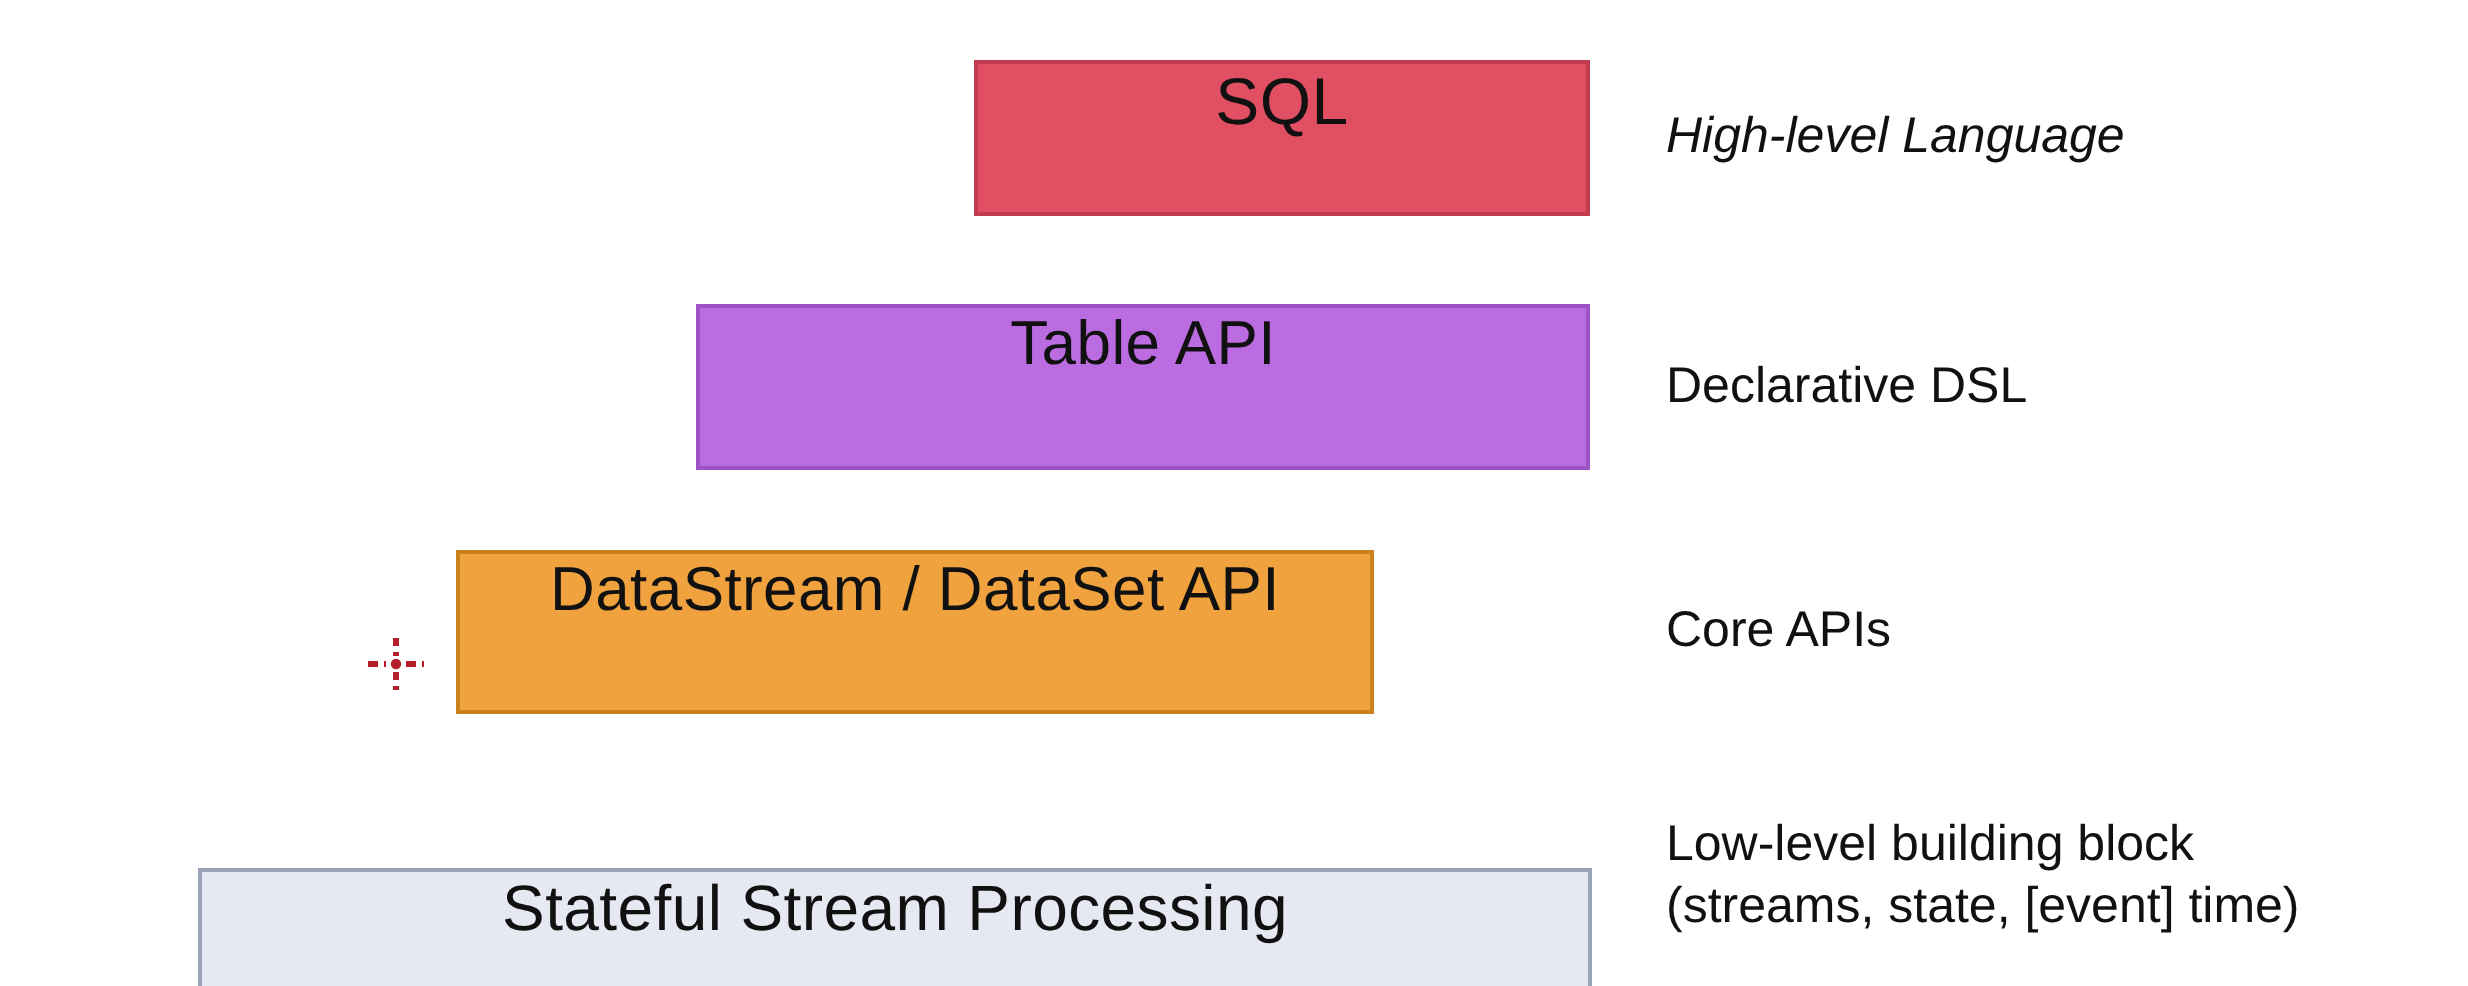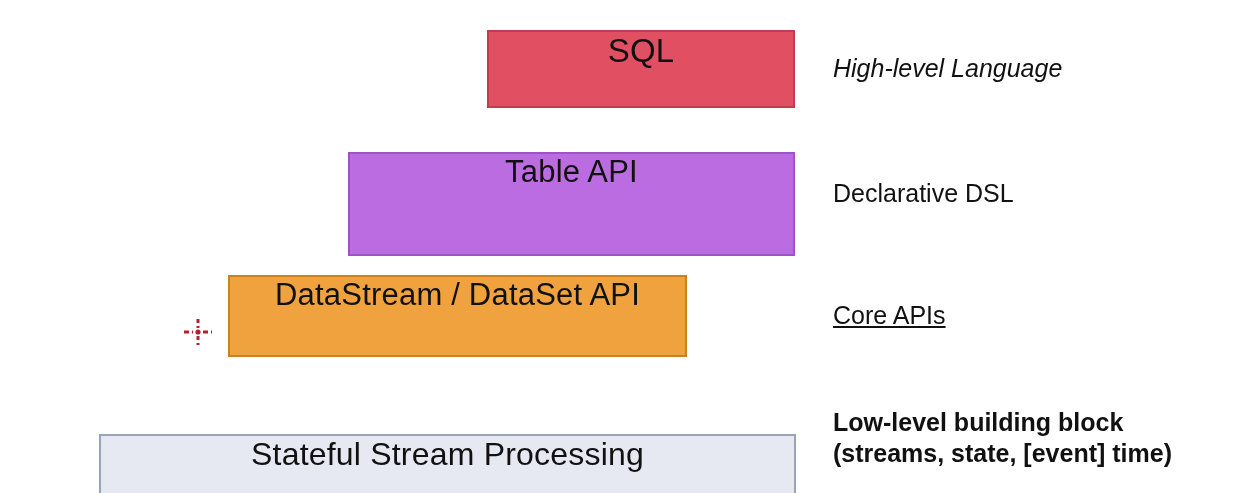--- a/index.html
+++ b/index.html
@@ -37,40 +37,40 @@
     
     #box-sql {
       left: 487px; top: 30px; width: 308px; height: 78px;
       background: #e05062; border: 2px solid #c23b51;
       font-size: 33px;
     }
     #ann-sql { left: 833px; top: 30px; height: 78px; font-style: italic; }
 
     
     #box-table {
-      left: 348px; top: 152px; width: 447px; height: 104px;
+      left: 348px; top: 152px; width: 447px; height: 83px;
       background: #bb6ce1; border: 2px solid #9d53c4;
     }
     #ann-table { left: 833px; top: 152px; height: 83px; }
 
     
     #box-datastream {
       left: 228px; top: 275px; width: 459px; height: 82px;
       background: #f0a23e; border: 2px solid #c9821f;
     }
-    #ann-datastream { left: 833px; top: 275px; height: 82px; text-decoration: underline; }
+    #ann-datastream { left: 833px; top: 275px; height: 82px; }
 
     
     #box-stateful {
       left: 99px; top: 398px; width: 697px; height: 80px;
       background: #e6e9f2; border: 2px solid #9aa3b8;
       font-size: 32px;
       margin-top: 36px;
     }
-    #ann-stateful { left: 833px; top: 392px; height: 92px; font-weight: bold; }
+    #ann-stateful { left: 833px; top: 392px; height: 92px; }
 
     .crosshair {
       position: absolute;
       left: 184px;
       top: 318px;
       width: 28px;
       height: 28px;
     }
   </style>
 </head>

